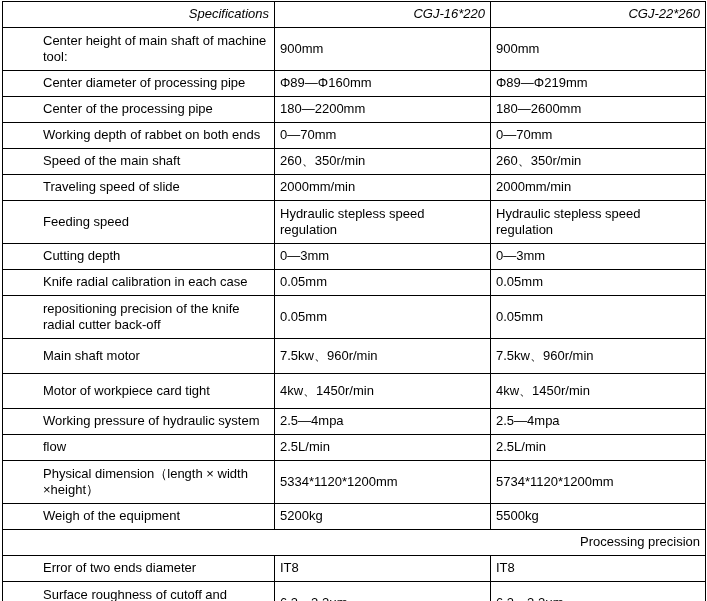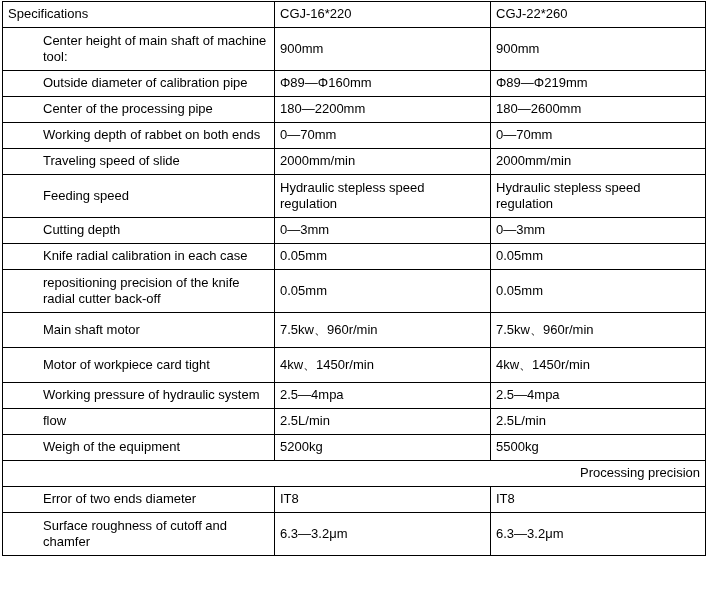--- a/index.html
+++ b/index.html
@@ -30,21 +30,22 @@
     vertical-align: middle;
   }
   #spec-table td.label {
     text-align: left;
     padding-left: 40px;
   }
   #spec-table td.val {
     text-align: left;
   }
   #spec-table td.head {
-    text-align: left;
+    text-align: right;
+    font-style: italic;
   }
   #spec-table td.section {
     text-align: right;
   }
   .r-tall td { height: 38px; }
   .r-norm td { height: 21px; }
   .r-mid td  { height: 30px; }
 </style>
 </head>
 <body>
@@ -60,33 +61,38 @@
       <td class="head">Specifications</td>
       <td class="head">CGJ-16*220</td>
       <td class="head">CGJ-22*260</td>
     </tr>
   <tr class="r-tall">
         <td class="label">Center height of main shaft of machine tool:</td>
         <td class="val">900mm</td>
         <td class="val">900mm</td>
       </tr>
       <tr class="r-norm">
-        <td class="label">Outside diameter of calibration pipe</td>
+        <td class="label">Center diameter of processing pipe</td>
         <td class="val">Φ89—Φ160mm</td>
         <td class="val">Φ89—Φ219mm</td>
       </tr>
       <tr class="r-norm">
         <td class="label">Center of the processing pipe</td>
         <td class="val">180—2200mm</td>
         <td class="val">180—2600mm</td>
       </tr>
       <tr class="r-norm">
         <td class="label">Working depth of rabbet on both ends</td>
         <td class="val">0—70mm</td>
         <td class="val">0—70mm</td>
+      </tr>
+      <tr class="r-norm">
+        <td class="label">Speed of the main shaft</td>
+        <td class="val">260、350r/min</td>
+        <td class="val">260、350r/min</td>
       </tr>
       <tr class="r-norm">
         <td class="label">Traveling speed of slide</td>
         <td class="val">2000mm/min</td>
         <td class="val">2000mm/min</td>
       </tr>
       <tr class="r-tall">
         <td class="label">Feeding speed</td>
         <td class="val">Hydraulic stepless speed regulation</td>
         <td class="val">Hydraulic stepless speed regulation</td>
@@ -119,20 +125,25 @@
       <tr class="r-norm">
         <td class="label">Working pressure of hydraulic system</td>
         <td class="val">2.5—4mpa</td>
         <td class="val">2.5—4mpa</td>
       </tr>
       <tr class="r-norm">
         <td class="label">flow</td>
         <td class="val">2.5L/min</td>
         <td class="val">2.5L/min</td>
       </tr>
+      <tr class="r-tall">
+        <td class="label">Physical dimension（length × width ×height）</td>
+        <td class="val">5334*1120*1200mm</td>
+        <td class="val">5734*1120*1200mm</td>
+      </tr>
       <tr class="r-norm">
         <td class="label">Weigh of the equipment</td>
         <td class="val">5200kg</td>
         <td class="val">5500kg</td>
       </tr>
       <tr class="r-norm">
         <td class="section" colspan="3">Processing precision</td>
       </tr>
       <tr class="r-norm">
         <td class="label">Error of two ends diameter</td>

